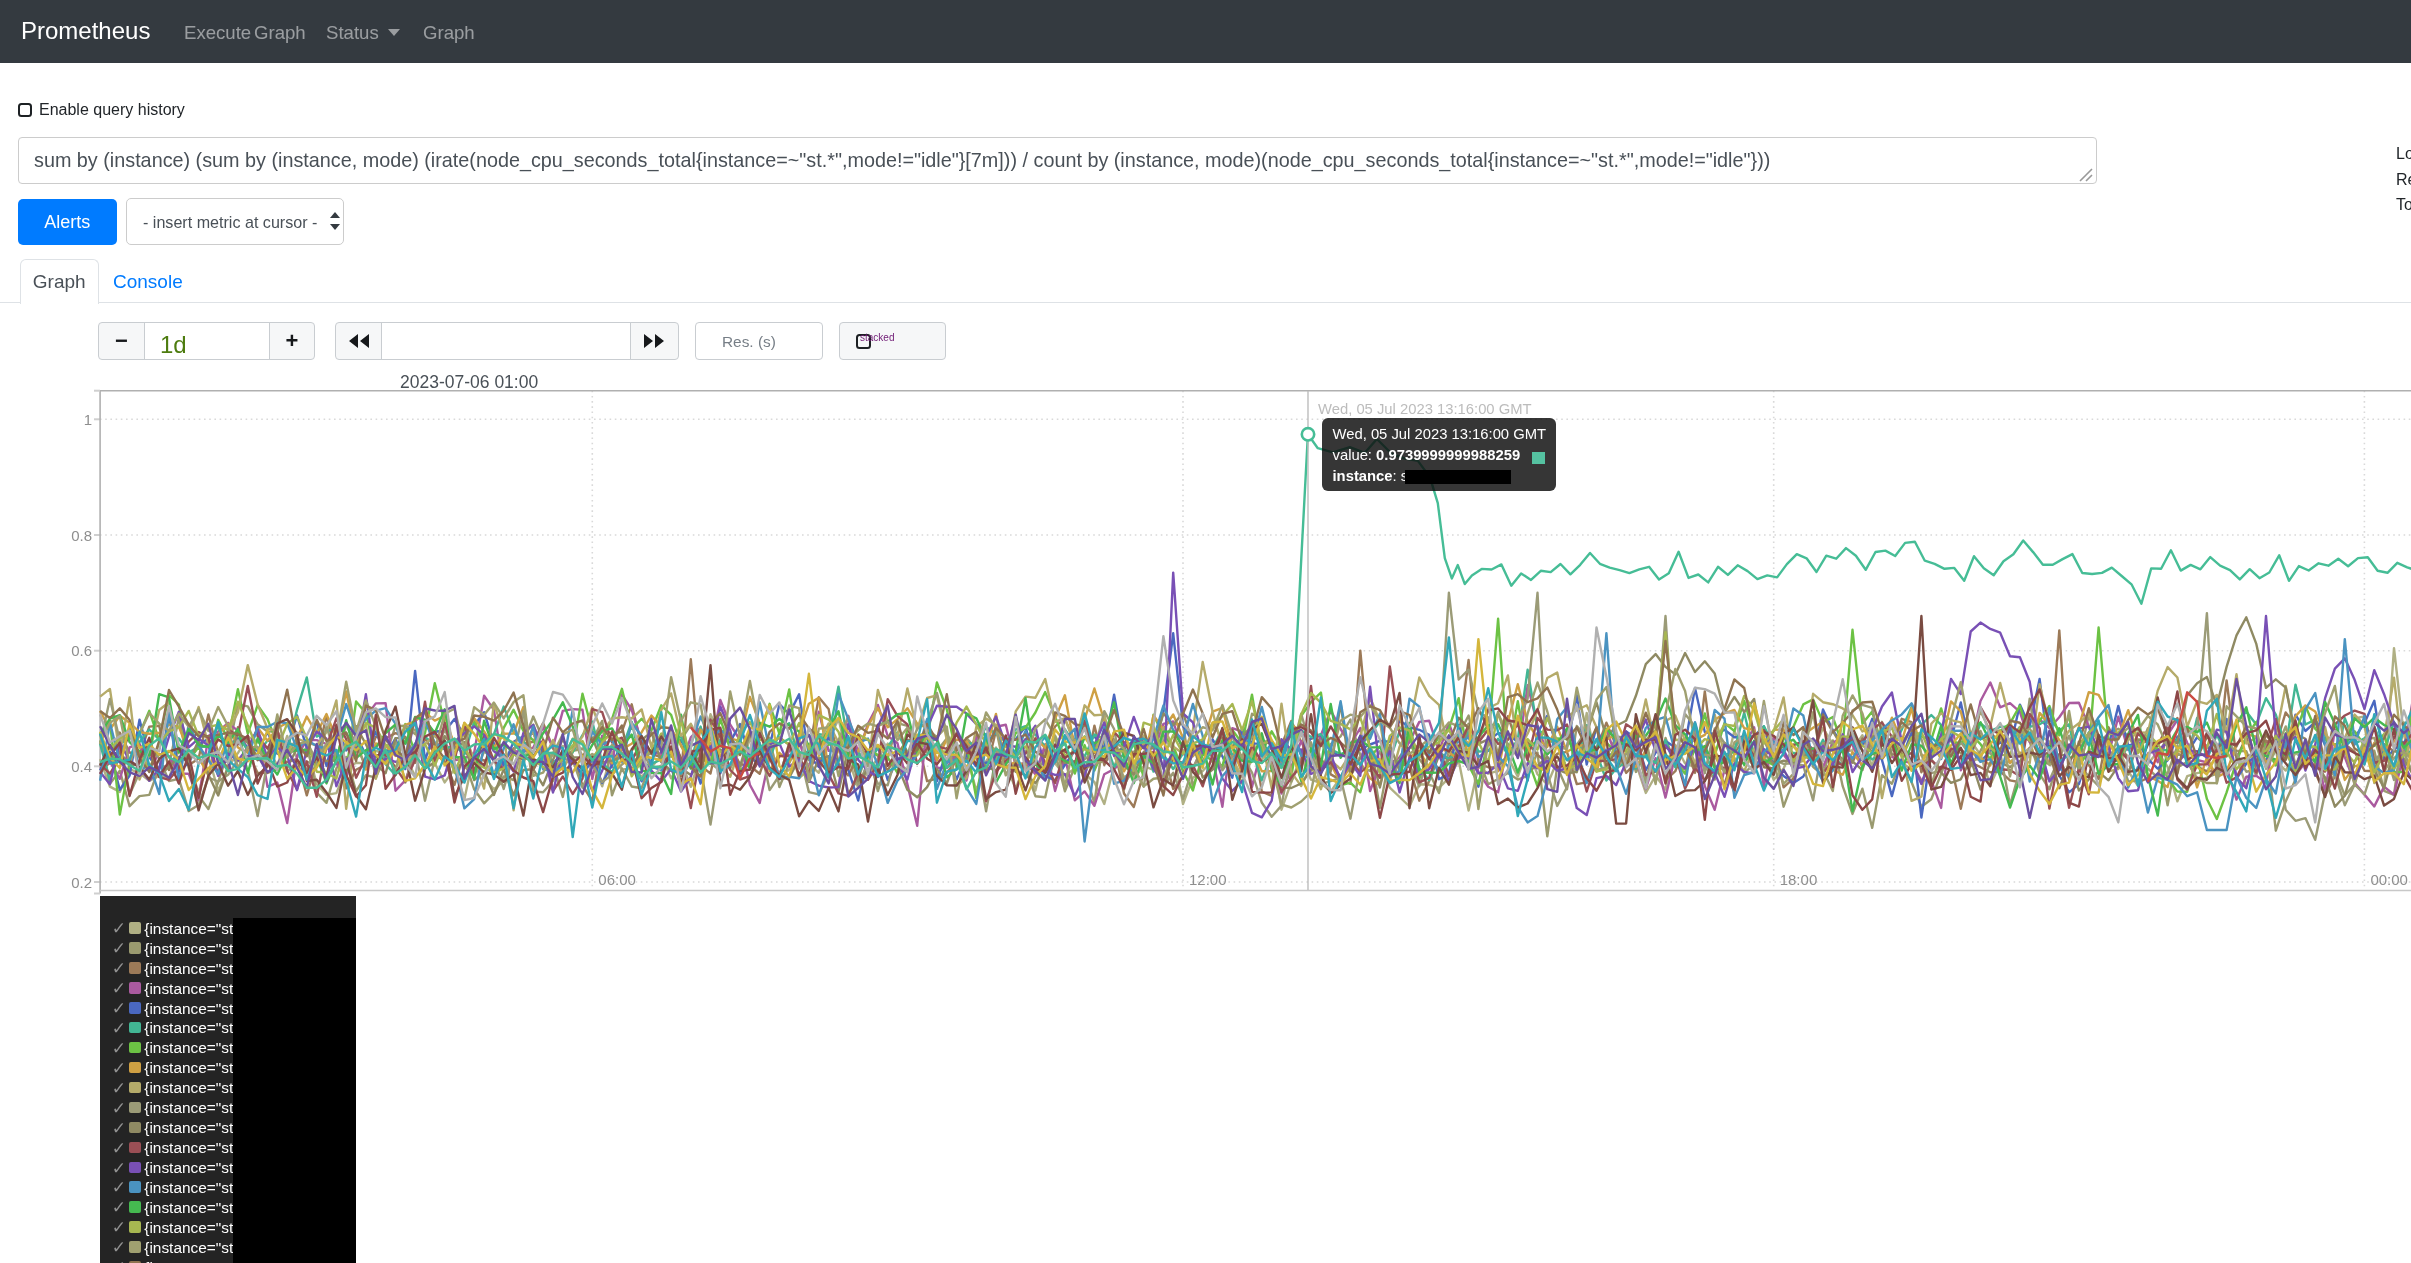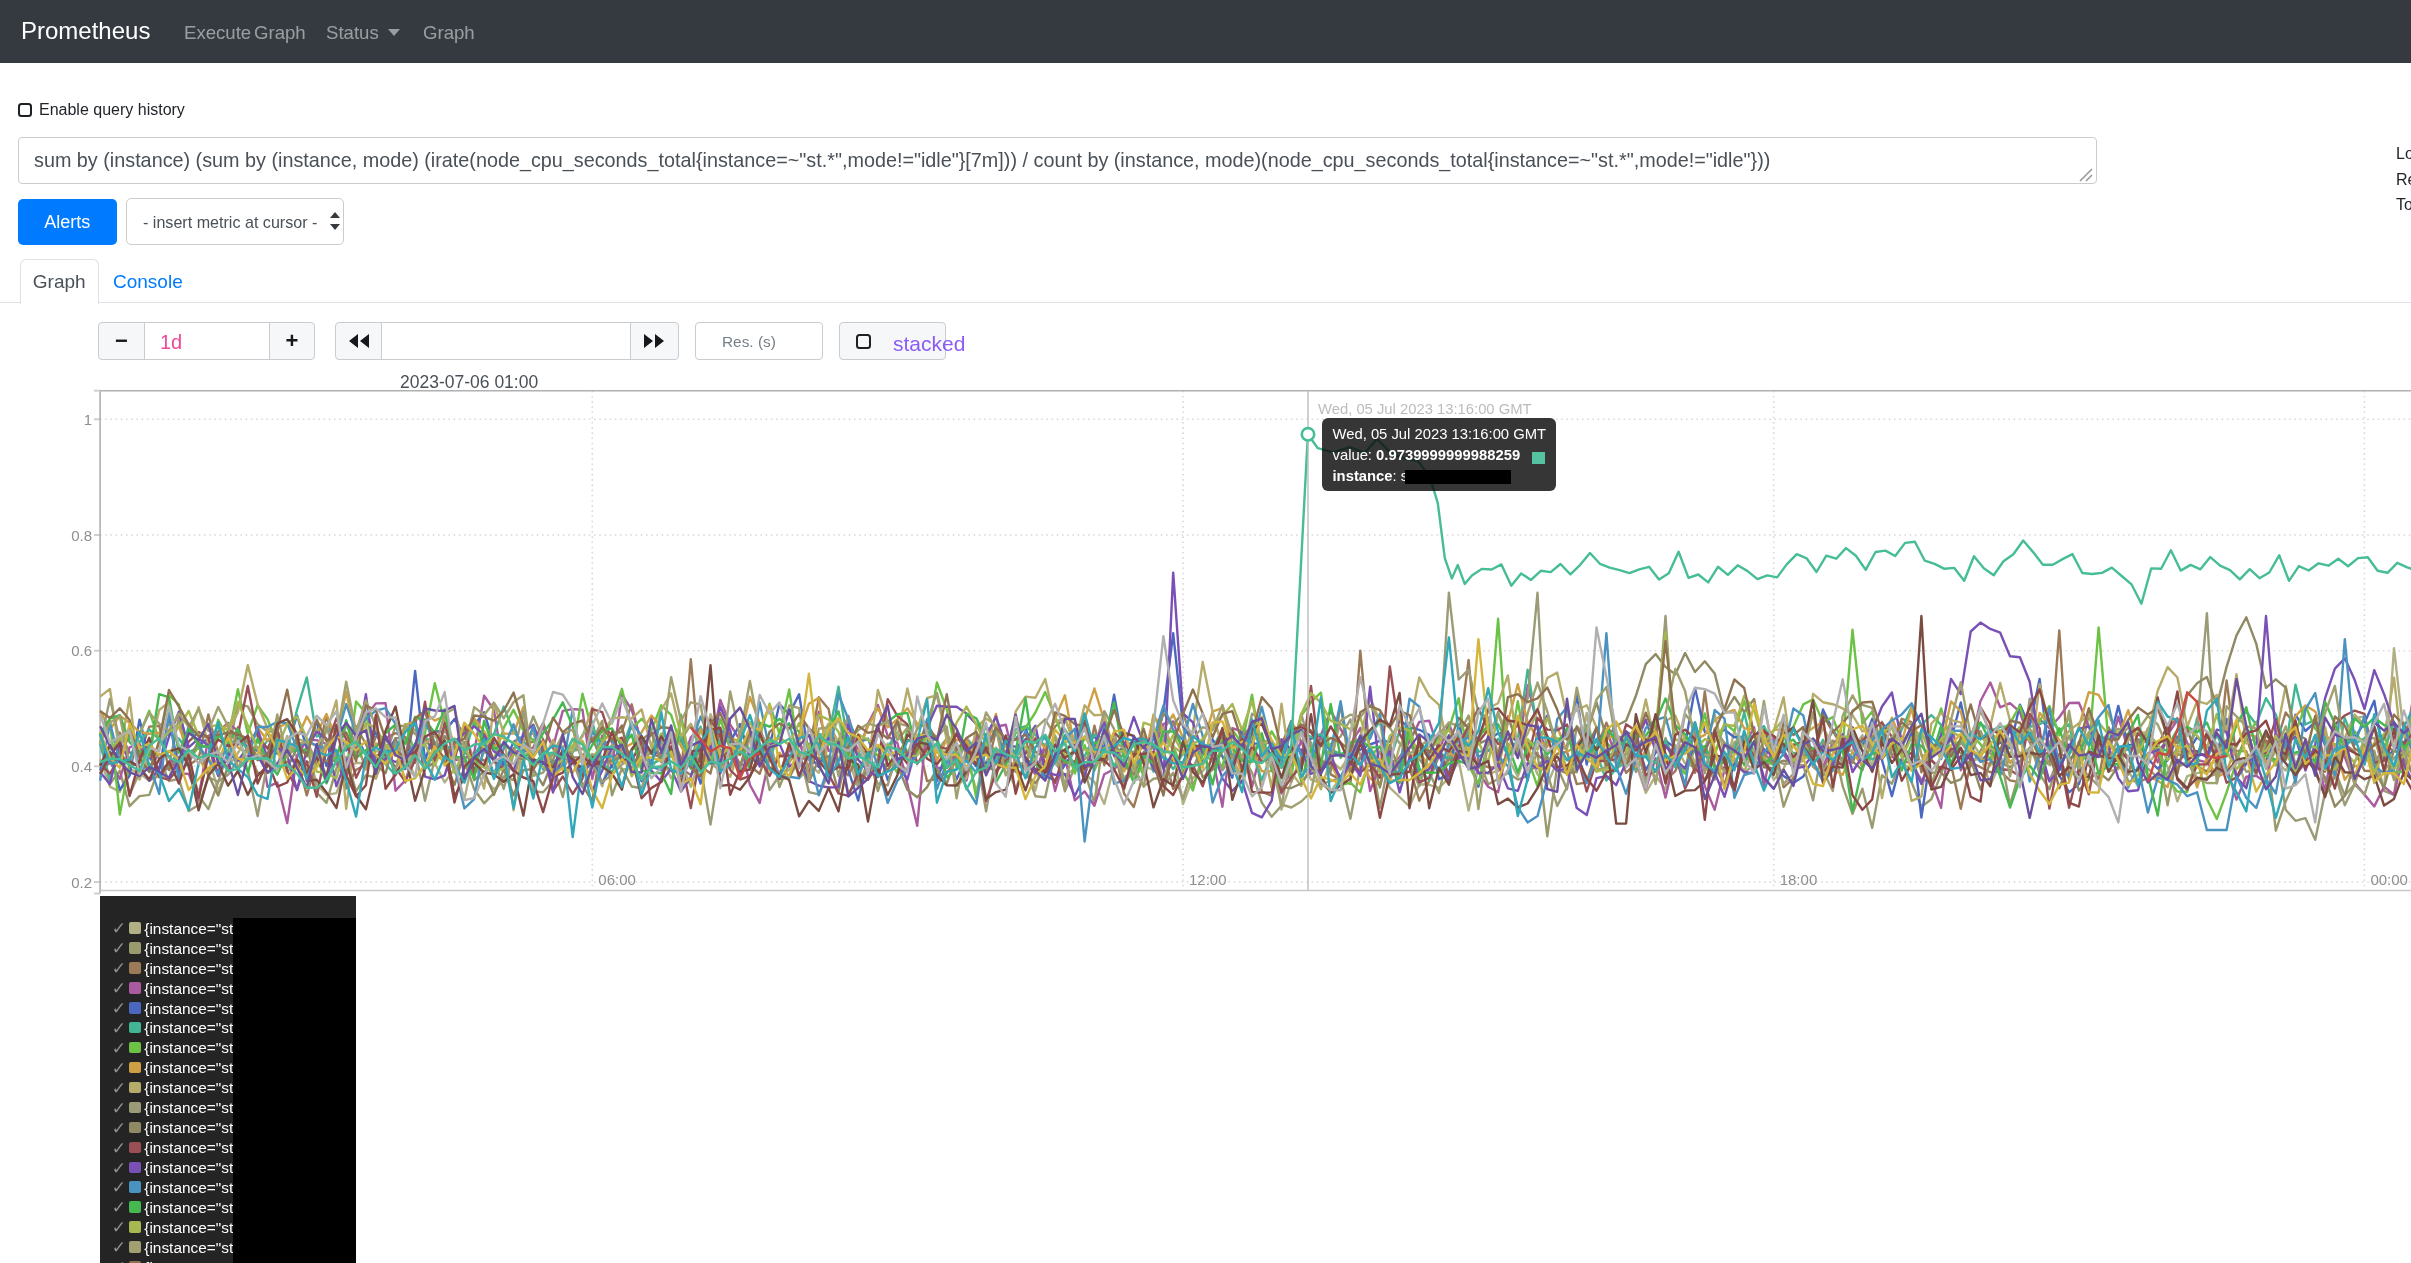--- a/index.html
+++ b/index.html
@@ -37,25 +37,25 @@
   .cinp { top:322px; height:38px; background:#fff; border:1px solid #c9cdd1; }
   #b-minus { left:98px;  width:47px; border-radius:4px 0 0 4px; }
   #i-dur   { left:144px; width:126px; }
   #b-plus  { left:269px; width:46px; border-radius:0 4px 4px 0; }
   #b-rew   { left:335px; width:47px; border-radius:4px 0 0 4px; }
   #i-date  { left:381px; width:250px; }
   #b-ffw   { left:630px; width:49px; border-radius:0 4px 4px 0; }
   #i-res   { left:695px; width:128px; border-radius:4px; }
   #b-stk   { left:839px; width:107px; border-radius:4px; }
   .bglyph { font-size:22px; font-weight:bold; color:#16181b; text-align:center; line-height:36px; }
-  #dur-t  { left:160px; top:331px; font-size:20px; color:#ec4899; }
+  #dur-t  { left:160px; top:331px; font-size:24px; color:#4d7c0f; }
   #date-t { left:400px; top:332px; font-size:17.5px; color:#495057;margin-top:40px; }
   #res-t  { left:722px; top:333px; font-size:15.4px; color:#767e86; }
   #stk-box { left:856px; top:334px; width:15px; height:15px; border:2.6px solid #1d2124; border-radius:3.5px; }
-  #stk-t { left:893px; top:332px; font-size:21px; color:#8b5cf6; }
+  #stk-t { left:860px; top:332px; font-size:10px; color:#701a75; }
   
   #chart { left:0; top:380px; }
   
   #xlab { left:1315px; top:401px; font-size:14.8px; color:#bcbcbc; background:#fff; padding:0 3px; white-space:nowrap; }
   
   #tip { left:1322px; top:418px; width:233.5px; height:72.5px; background:rgba(13,13,13,0.83);
      border-radius:6px; color:#fff; font-size:14.8px; line-height:21.4px; padding:5.5px 0 0 10.5px; white-space:nowrap; }
   #tip .sw { position:absolute; left:210px; top:34px; width:13px; height:12px; background:#55c2a1; }
   #tip .redact { position:absolute; left:83px; top:51.5px; width:106px; height:14.5px; background:#000; }
   

